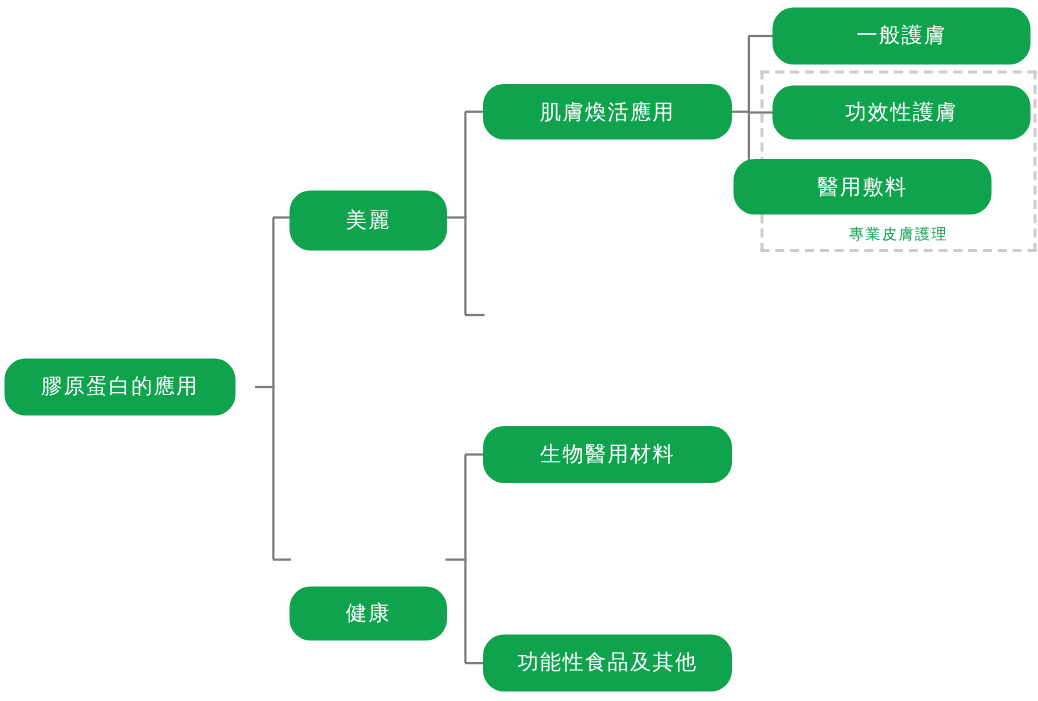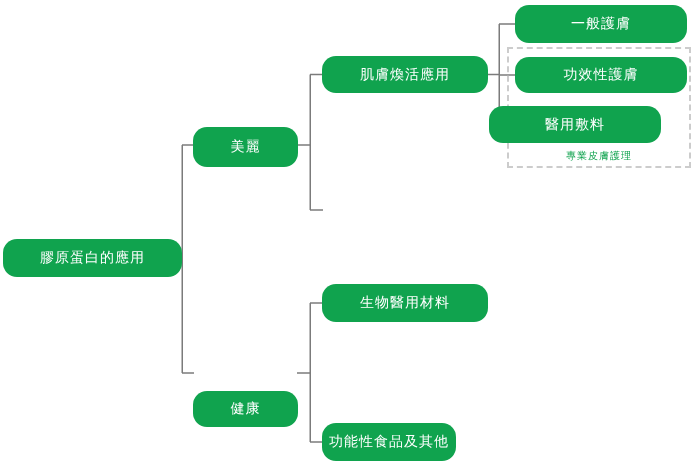--- a/index.html
+++ b/index.html
@@ -81,42 +81,42 @@
       <line x1="310.25" y1="303" x2="310.25" y2="442"></line>
       <line x1="310" y1="303" x2="323" y2="303"></line>
       <line x1="310" y1="442" x2="323" y2="442"></line>
     </g>
   </svg>
 
   <div class="group-dashed" style="left:507px; top:47px; width:184px; height:121px;">
     <div class="group-label">專業皮膚護理</div>
   </div>
 
-  <div class="node" style="left:3px; top:239px; width:179px; height:38px;font-family:Liberation Serif, serif;">
+  <div class="node" style="left:3px; top:239px; width:154px; height:38px;font-family:Liberation Serif, serif;">
     <span>膠原蛋白的應用</span>
   </div>
 
   <div class="node" style="left:193px; top:127px; width:105px; height:40px;">
     <span>美麗</span>
   </div>
 
   <div class="node" style="left:193px; top:355px; width:105px; height:36px;margin-top:36px;">
     <span>健康</span>
   </div>
 
   <div class="node" style="left:322px; top:56px; width:166px; height:37px;">
     <span>肌膚煥活應用</span>
   </div>
 
 
   <div class="node" style="left:322px; top:284px; width:166px; height:38px;align-items:center;">
     <span>生物醫用材料</span>
   </div>
 
-  <div class="node" style="left:322px; top:423px; width:134px; height:38px;text-align:center;">
+  <div class="node" style="left:322px; top:423px; width:166px; height:38px;text-align:center;">
     <span>功能性食品及其他</span>
   </div>
 
   <div class="node" style="left:515px; top:5px; width:172px; height:38px;">
     <span>一般護膚</span>
   </div>
 
   <div class="node" style="left:515px; top:57px; width:172px; height:36px;">
     <span>功效性護膚</span>
   </div>

